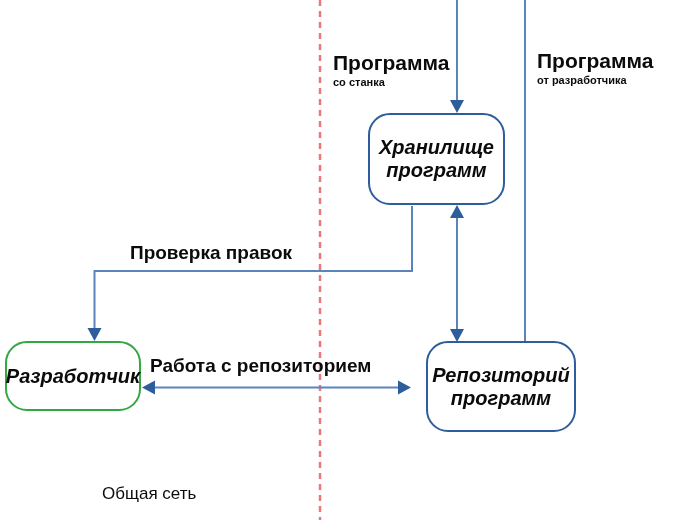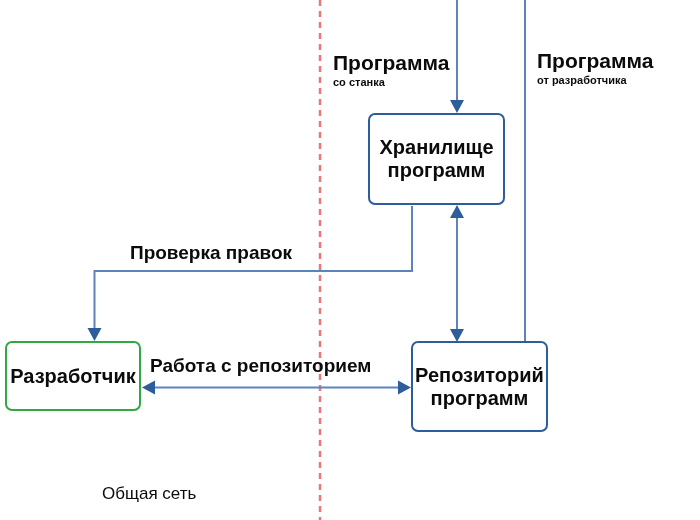--- a/index.html
+++ b/index.html
@@ -23,29 +23,29 @@
   svg.layer{pointer-events:none;}
   .edge-line{stroke:var(--arrow);stroke-width:2;fill:none;}
   .boundary-line{stroke:var(--boundary);stroke-width:2.5;fill:none;stroke-dasharray:6 5;}
   .arrowhead{fill:var(--arrowhead);stroke:none;}
 
   .node{
     position:absolute;
     box-sizing:border-box;
     background:#ffffff;
     border:2px solid var(--node-border-blue);
-    border-radius:7px;
+    border-radius:22px;
     display:flex;flex-direction:column;
     align-items:center;justify-content:center;
     text-align:left;
-    font-weight:bold;font-size:20px;line-height:23px;
+    font-weight:bold;font-size:20px;line-height:23px;font-style:italic;
   }
   .node--green{border-color:var(--node-border-green);}
   .node--storage{left:368px;top:113px;width:137px;height:92px;}
-  .node--repository{left:411px;top:341px;width:137px;height:91px;}
+  .node--repository{left:426px;top:341px;width:150px;height:91px;}
   .node--developer{left:5px;top:341px;width:136px;height:70px;}
 
   .edge-label{position:absolute;white-space:nowrap;font-weight:bold;}
   .edge-label .line1{display:block;font-size:21px;line-height:24px;}
   .edge-label .line2{display:block;font-size:11px;line-height:15px;}
   .edge-label--single{font-size:19px;line-height:22px;}
   .edge-label--machine{left:333px;top:51px;}
   .edge-label--from-dev{left:537px;top:49px;}
   .edge-label--check{left:130px;top:242px;}
   .edge-label--repo-work{left:150px;top:355px;}

